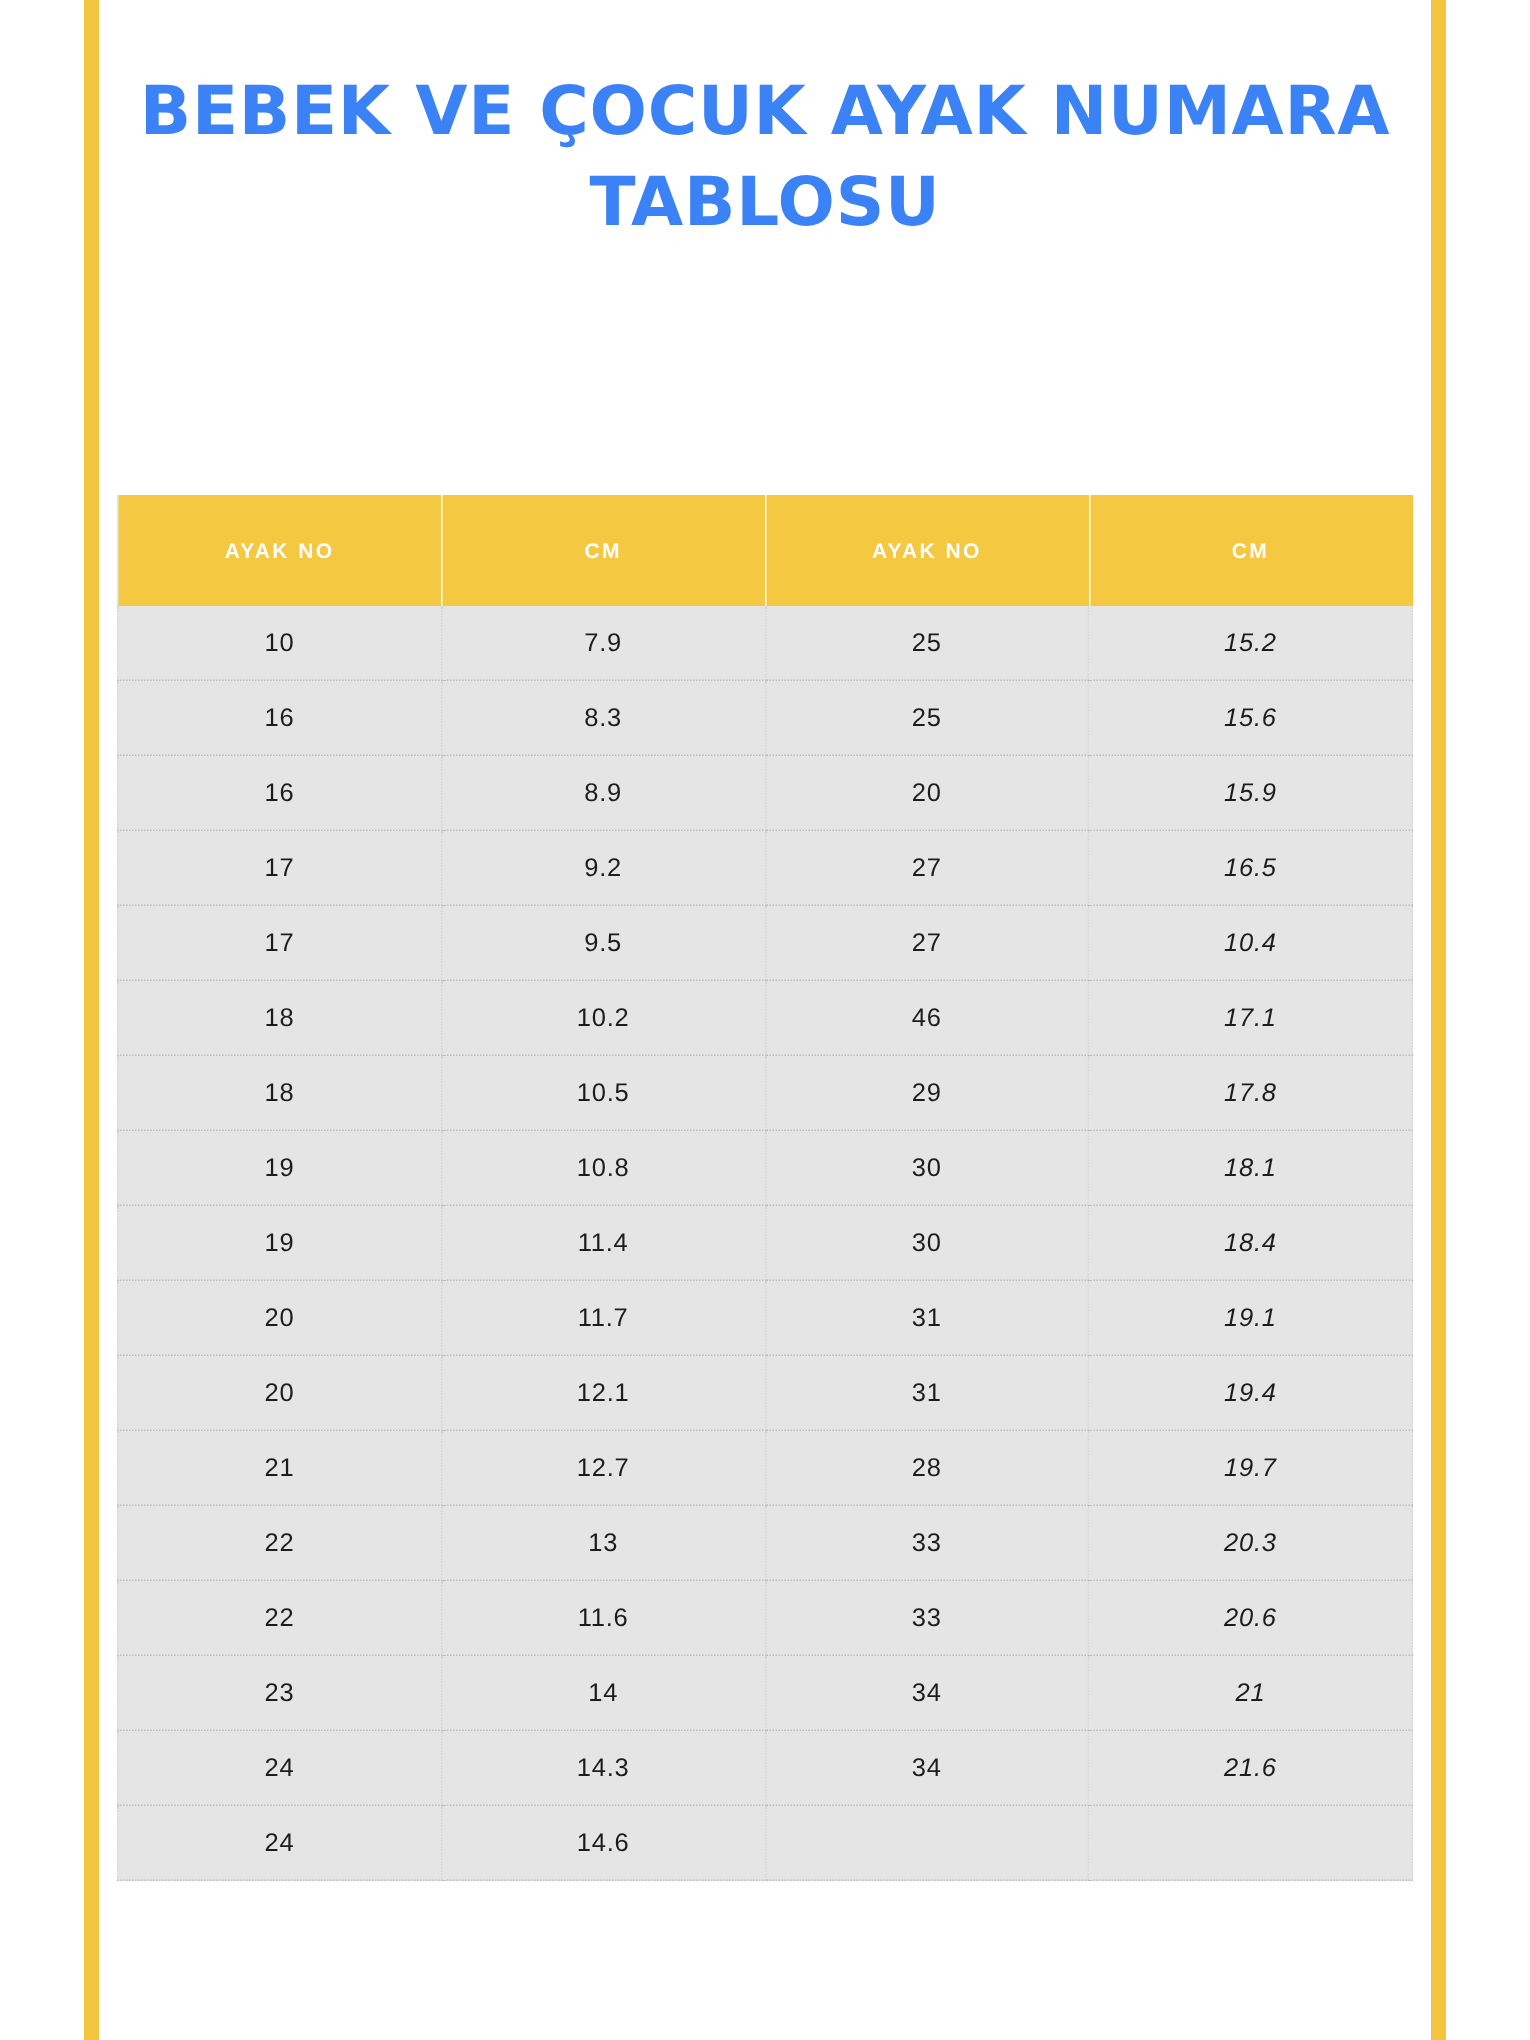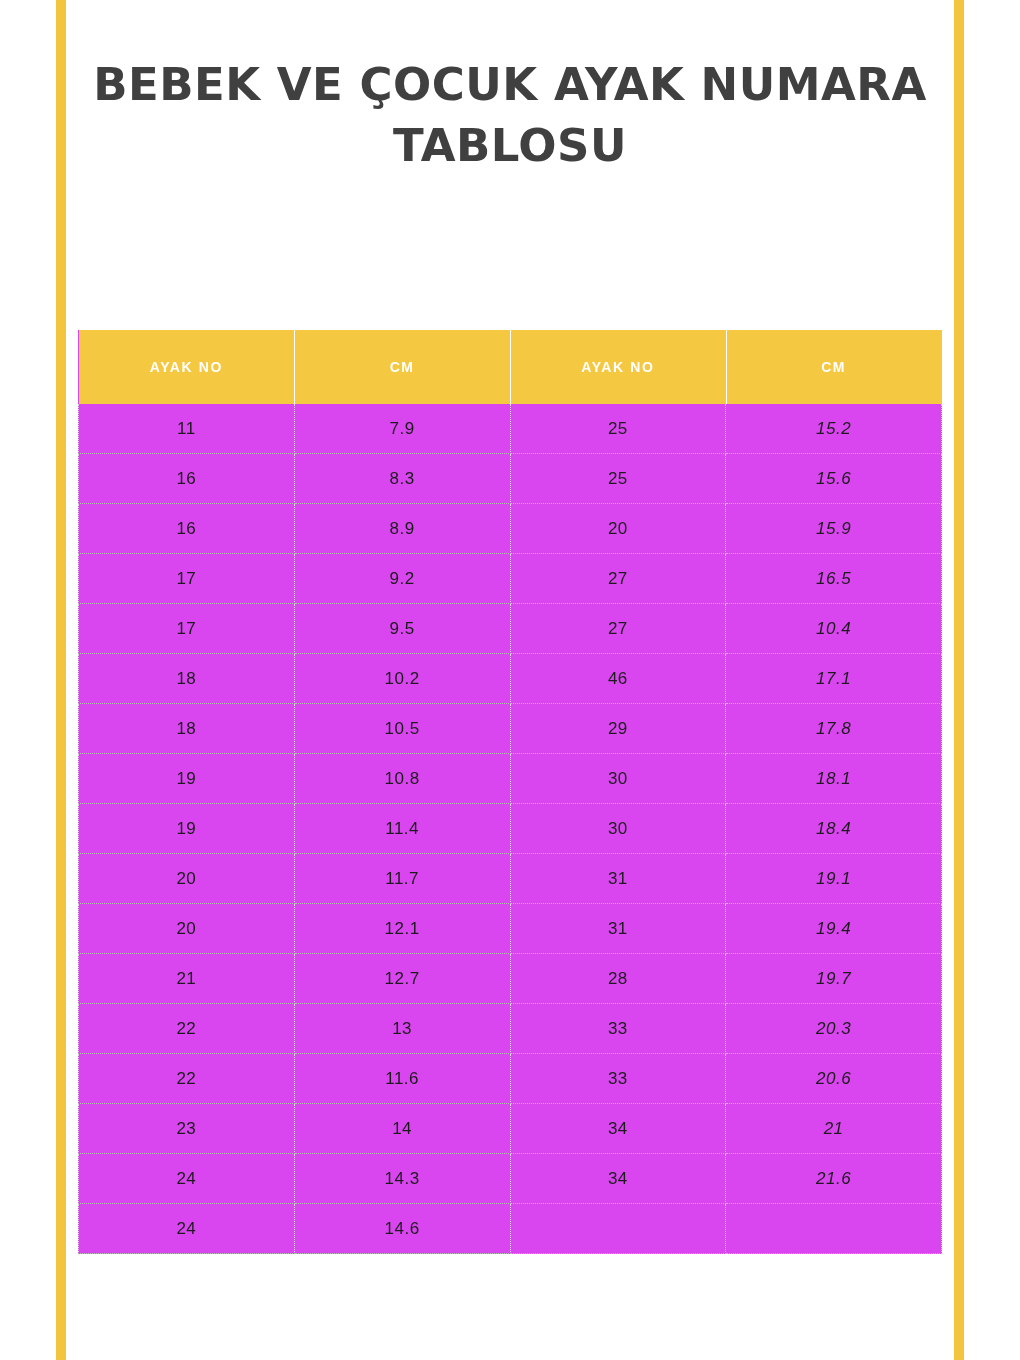--- a/index.html
+++ b/index.html
@@ -37,34 +37,34 @@
     bottom: 0;
   }
 
   .title {
     text-align: center;
     font-family: "DejaVu Sans", sans-serif;
     font-weight: bold;
     font-size: 45px;
     line-height: 1.35;
     letter-spacing: 0.5px;
-    color: #404040;
-    padding-top: 55px;
+    color: #3b82f6;
+    padding-top: 44px;
     margin: 0;
   }
 
   table.size-table {
     position: absolute;
     top: 330px;
     left: 0;
     right: 0;
     border-collapse: collapse;
     table-layout: fixed;
     width: 100%;
-    background: #d946ef;
+    background: #e5e5e5;
   }
   table.size-table th {
     background: #f5c842;
     color: #ffffff;
     font-size: 14px;
     font-weight: bold;
     letter-spacing: 1.6px;
     height: 72px;
     text-align: center;
     border: none;
@@ -109,21 +109,21 @@
       <thead>
         <tr>
           <th>AYAK NO</th>
           <th class="sep">CM</th>
           <th class="sep">AYAK NO</th>
           <th class="sep">CM</th>
         </tr>
       </thead>
       <tbody id="table-body">
           <tr>
-            <td>11</td>
+            <td>10</td>
             <td>7.9</td>
             <td>25</td>
             <td>15.2</td>
           </tr>
           <tr>
             <td>16</td>
             <td>8.3</td>
             <td>25</td>
             <td>15.6</td>
           </tr>

